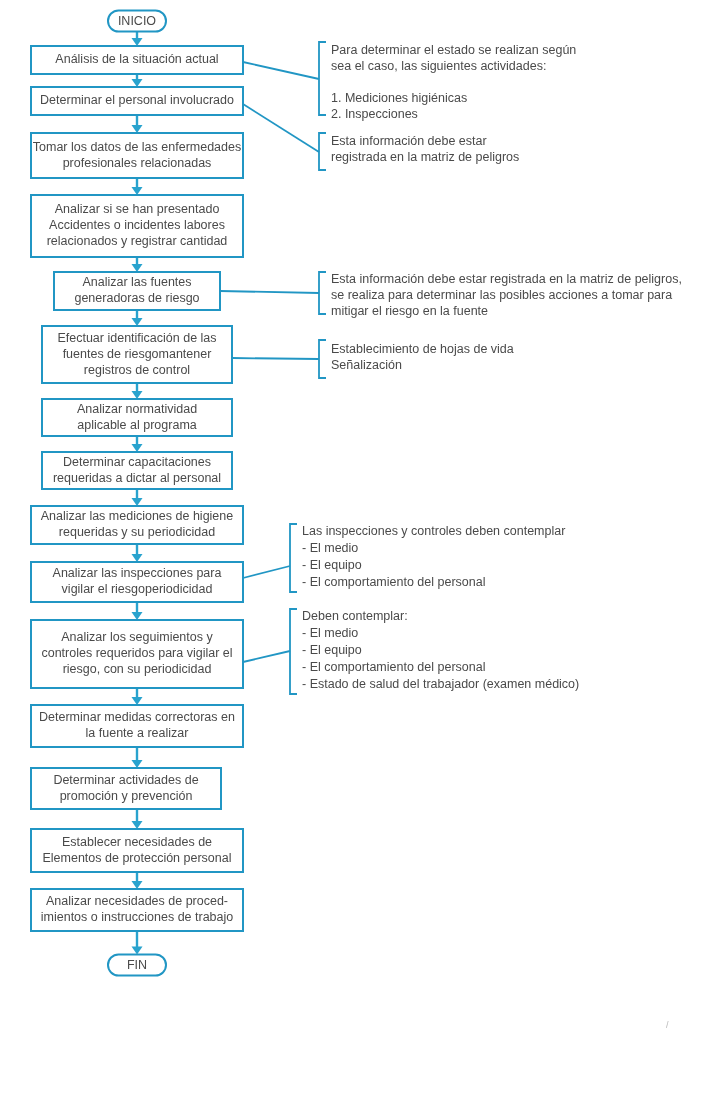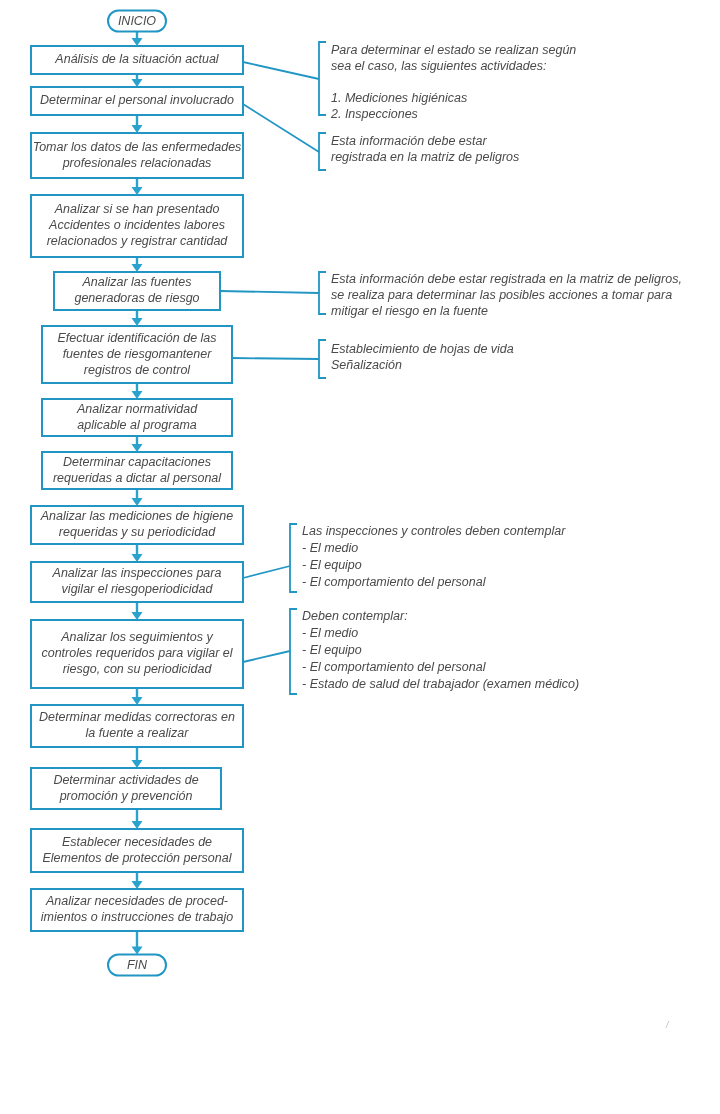--- a/index.html
+++ b/index.html
@@ -12,21 +12,20 @@
     height: 1114px;
     font-family: "Liberation Sans", sans-serif;
     position: relative;
     overflow: hidden;
   }
   #flow-root {
     position: absolute;
     left: 0; top: 0;
     width: 720px;
     height: 832px;
-    font-style: italic;
   }
   svg { display: block; }
   .node-rect {
     fill: #ffffff;
     stroke: #2196c4;
     stroke-width: 2;
   }
   .terminal-rect {
     fill: #ffffff;
     stroke: #2196c4;

